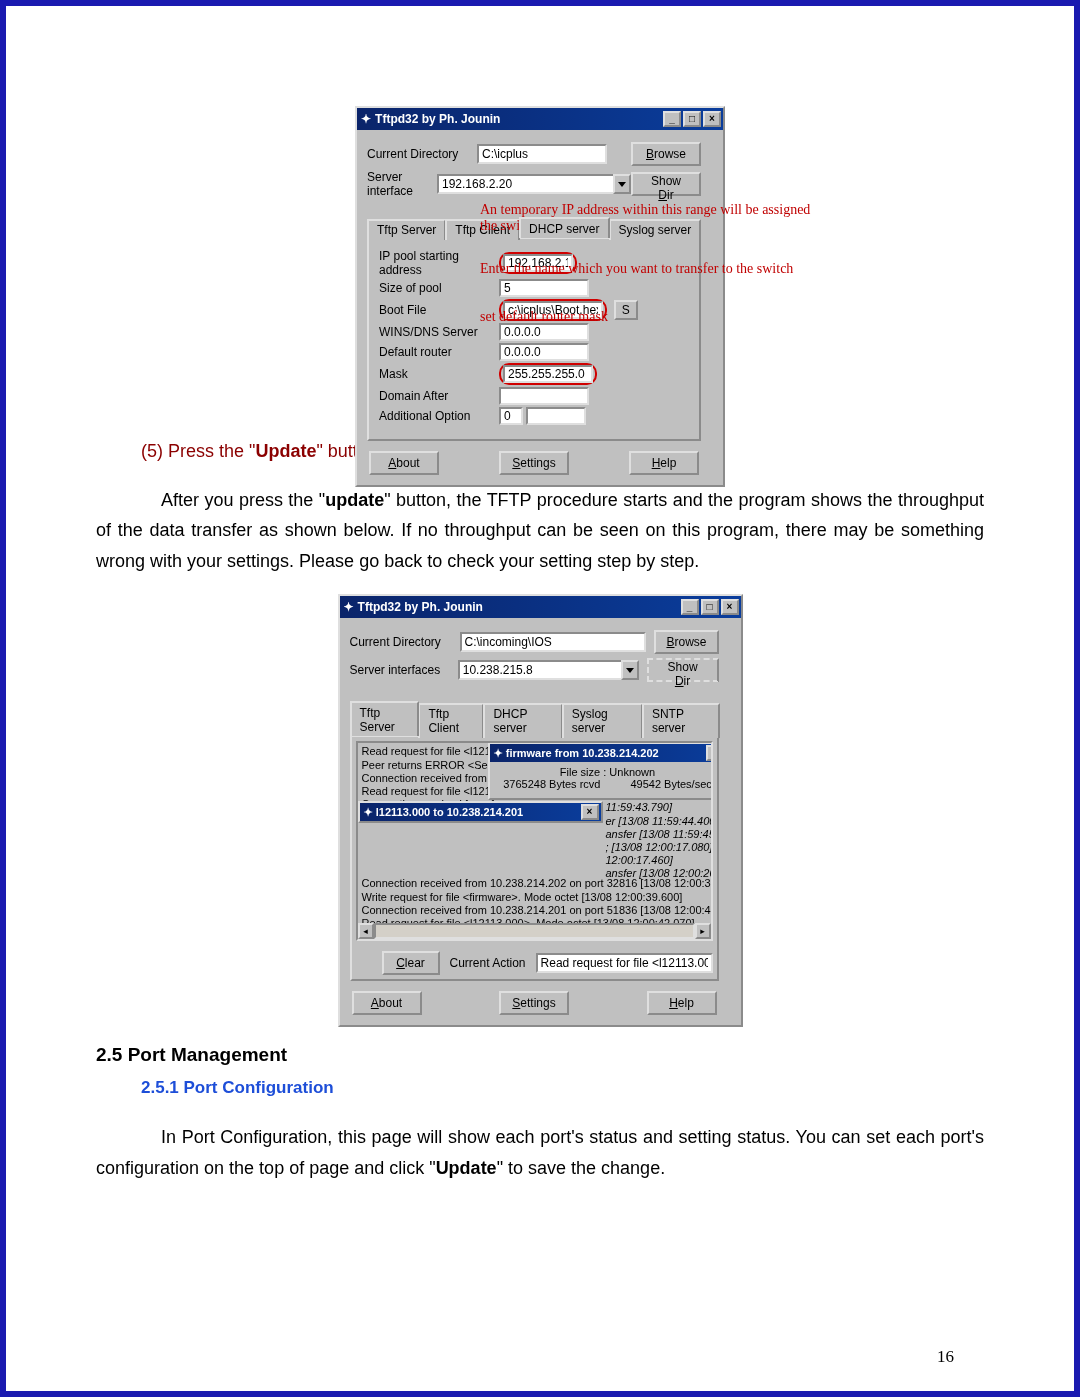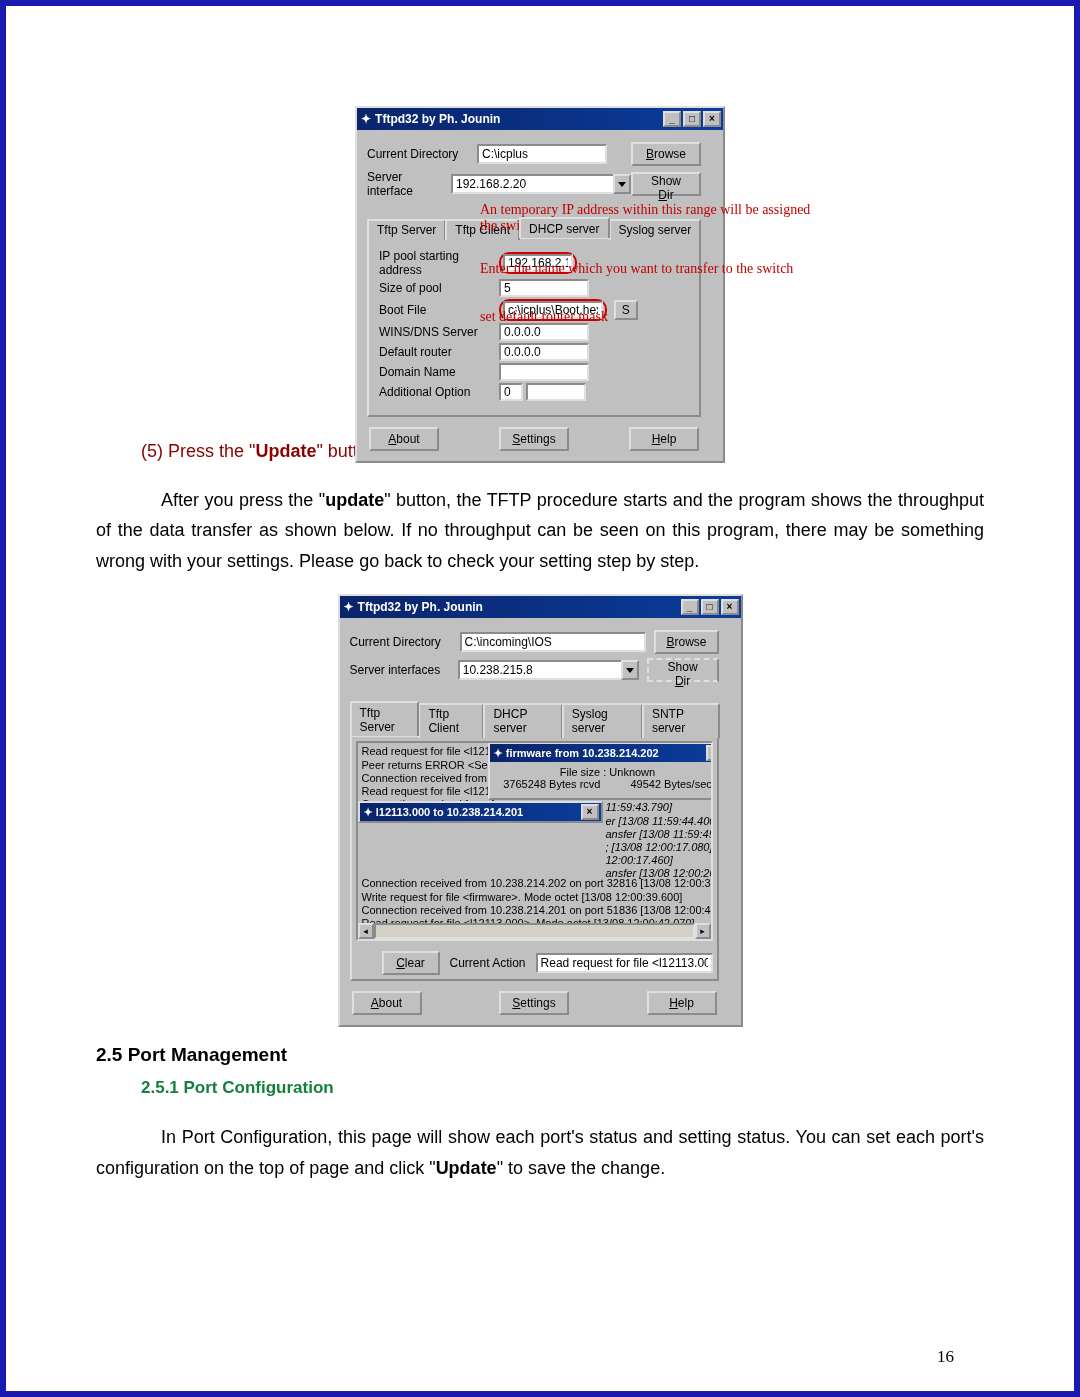--- a/index.html
+++ b/index.html
@@ -181,21 +181,21 @@
   .doc-text {
     font-family: Arial, Helvetica, sans-serif;
     font-size: 18px;
     line-height: 1.7;
     color: #000;
     text-align: justify;
   }
   .doc-red { color: #8b0000; }
   .doc-red-b { color: #8b0000; font-weight: bold; }
   .section-h { font-weight: bold; font-size: 19px; margin: 30px 0 12px 0; }
-  .subsection-h { font-weight: bold; color: #15803d; margin: 12px 0 24px 0; font-size: 17px; margin-left: 45px; }
+  .subsection-h { font-weight: bold; color: #1d4ed8; margin: 12px 0 24px 0; font-size: 17px; margin-left: 45px; }
 
   .first-dlg-wrap { position: relative; width: 570px; height: 300px; margin: 60px auto 30px auto; }
   .second-dlg-wrap { position: relative; width: 410px; height: 420px; margin: 10px auto 30px auto; }
 
   .log-text { line-height: 1.2; white-space: pre; color:#000; font-size:11px; }
   .action-row { display:flex; align-items:center; gap:10px; margin-top:10px;margin-left:26px; }
   .action-row .txtin { flex:1; }
 </style>
 </head>
 <body>
@@ -215,21 +215,21 @@
       <div class="dlg-body">
         <div class="row">
           <span class="lbl">Current Directory</span>
           <input class="txtin" style="width: 130px;" value="C:\icplus">
           <span style="flex:1"></span>
           <button class="btn"><u>B</u>rowse</button>
         </div>
         <div class="row">
           <span class="lbl">Server interface</span>
           <span class="selectwrap">
-            <input class="txtin" style="width: 162px;" value="192.168.2.20">
+            <input class="txtin" style="width: 176px;" value="192.168.2.20">
             <span class="ddbtn"></span>
           </span>
           <span style="flex:1"></span>
           <button class="btn">Show <u>D</u>ir</button>
         </div>
 
         <div class="tabs">
           <div class="tab inactive">Tftp Server</div>
           <div class="tab inactive">Tftp Client</div>
           <div class="tab active">DHCP server</div>
@@ -247,21 +247,25 @@
           <div class="form-line"><span class="form-lbl">Boot File</span><span class="red-circle"><input class="form-in" style="width: 100px;" value="c:\icplus\Boot.hex"></span>&nbsp;&nbsp;<button class="btn" style="min-width:24px;width:24px;height:20px;padding:0">S</button></div>
           <div class="form-line">
               <span class="form-lbl">WINS/DNS Server</span>
               <input class="form-in" style="width: 90px;" value="0.0.0.0">
             </div>
           <div class="form-line">
               <span class="form-lbl">Default router</span>
               <input class="form-in" style="width: 90px;" value="0.0.0.0">
             </div>
           <div class="form-line">
-              <span class="form-lbl">Domain Name</span>
+              <span class="form-lbl">Mask</span>
+              <span class="red-circle"><input class="form-in" style="width: 90px;" value="255.255.255.0"></span>
+            </div>
+          <div class="form-line">
+              <span class="form-lbl">Domain After</span>
               <input class="form-in" style="width: 90px;" value="">
             </div>
           <div class="form-line"><span class="form-lbl">Additional Option</span><input class="form-in" style="width: 24px;" value="0">&nbsp;<input class="form-in" style="width: 60px;"></div>
         </div>
 
         <div class="bottom-btns">
           <button class="btn"><u>A</u>bout</button>
           <button class="btn"><u>S</u>ettings</button>
           <button class="btn"><u>H</u>elp</button>
         </div>

